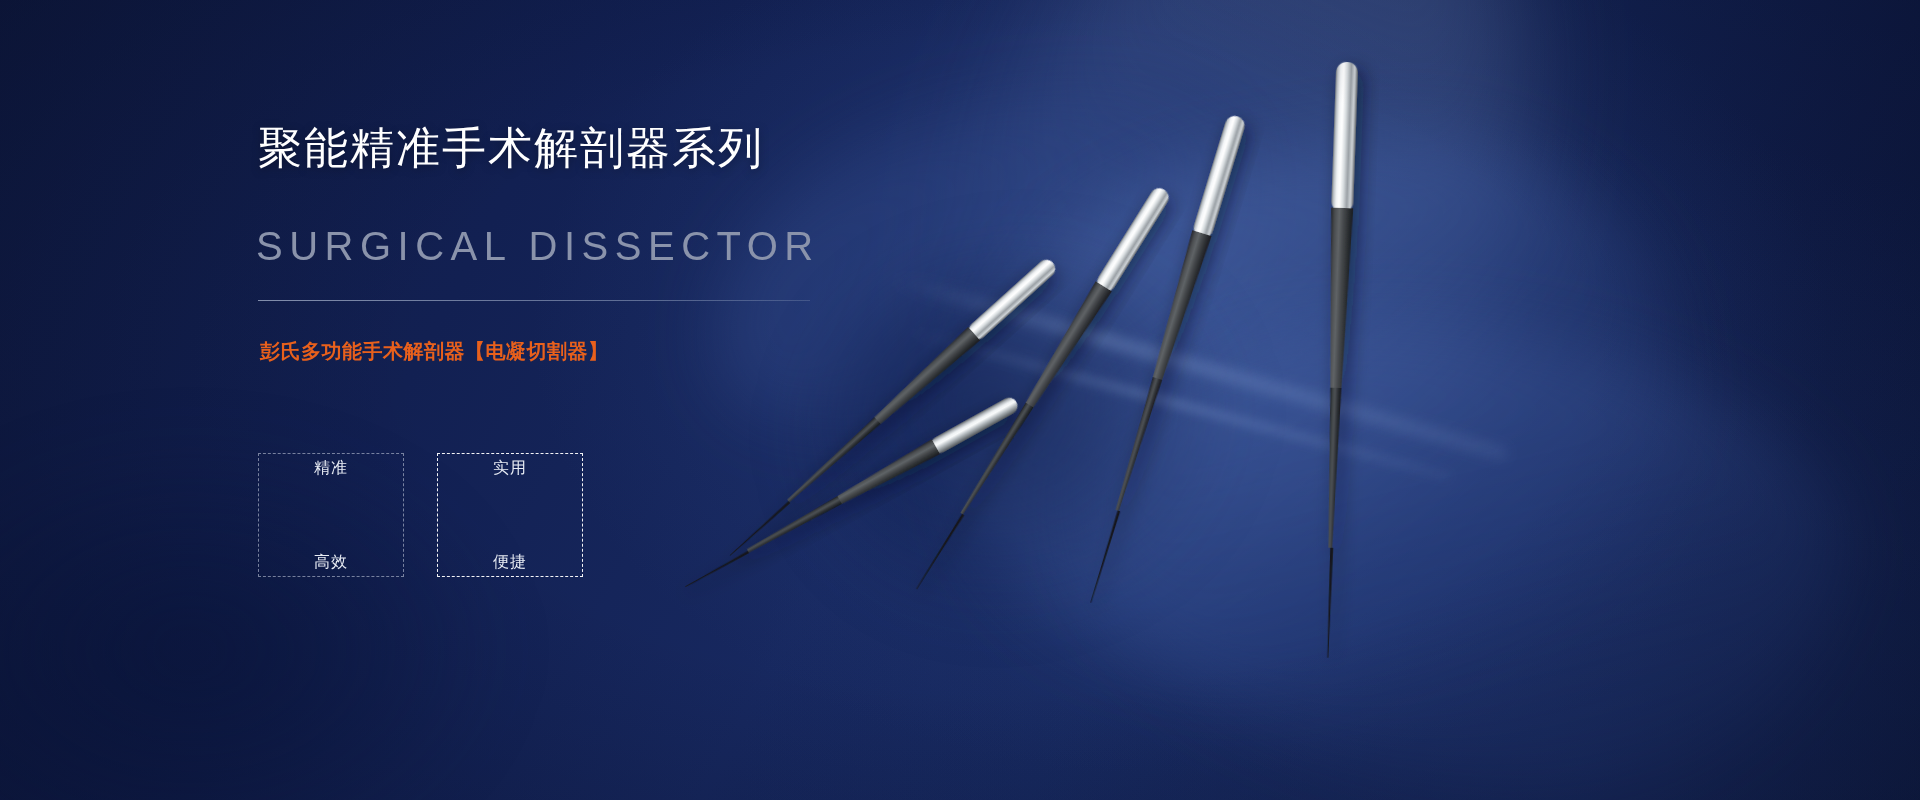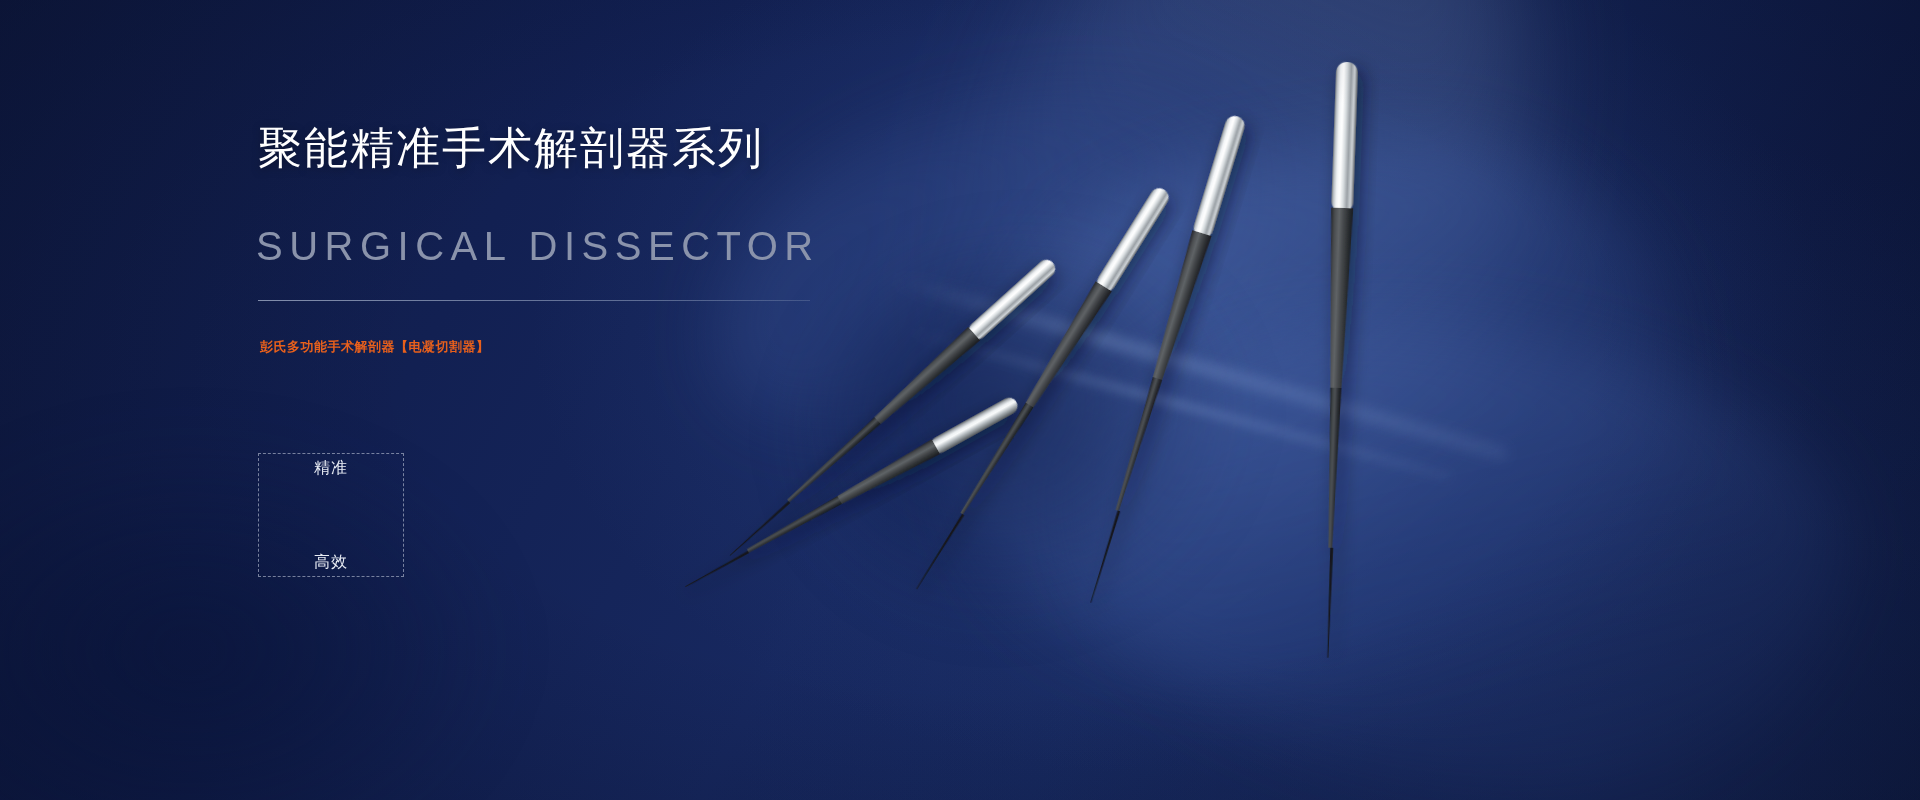--- a/index.html
+++ b/index.html
@@ -79,21 +79,21 @@
     position:absolute; left:-2px; top:176px;
     font-size:40px; line-height:1.3; color:#8a93ab;
     letter-spacing:6.5px; font-weight:300; white-space:nowrap;margin-top:44px;
   }
   .divider {
     position:absolute; left:0; top:300px; width:552px; height:1px;
     background:linear-gradient(90deg, rgba(168,180,205,0.75) 0%, rgba(150,165,195,0.55) 70%, rgba(140,155,185,0.30) 100%);
   }
   .subtitle-orange {
     position:absolute; left:2px; top:276px; margin-top:62px;
-    font-size:13px; color:#e8601c; letter-spacing:0.5px; font-weight:700;
+    font-size:20px; color:#e8601c; letter-spacing:0.5px; font-weight:700;
     white-space:nowrap;
   }
 
   
   .features { position:absolute; left:0; top:453px; display:flex; gap:33px; }
   .feat-box {
     width:146px; height:124px;
     display:flex; flex-direction:column; align-items:center; justify-content:space-between;
     border:1px dashed rgba(205,212,228,0.55);
     color:#e8ecf4; font-size:16px; line-height:28px; letter-spacing:1px;
@@ -207,17 +207,21 @@
 
     <div class="subtitle-orange">彭氏多功能手术解剖器【电凝切割器】</div>
 
     <div class="features">
 
       <div class="feat-box">
         <span class="feat-line">精准</span>
         <span class="feat-line">高效</span>
       </div>
 
+      <div class="feat-box bright">
+        <span class="feat-line">实用</span>
+        <span class="feat-line">便捷</span>
+      </div>
 
 
     </div>
   </div>
 </div>
 
 </body></html>

